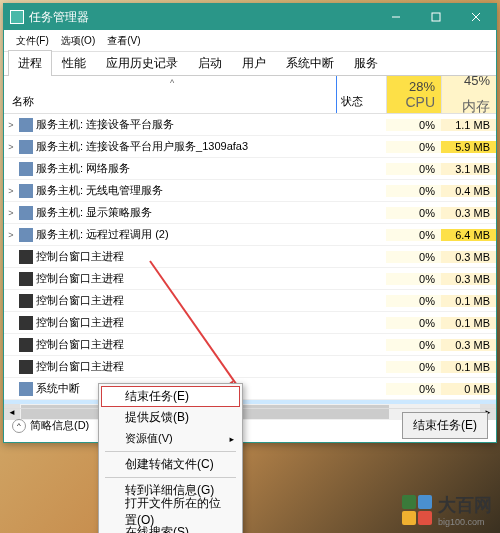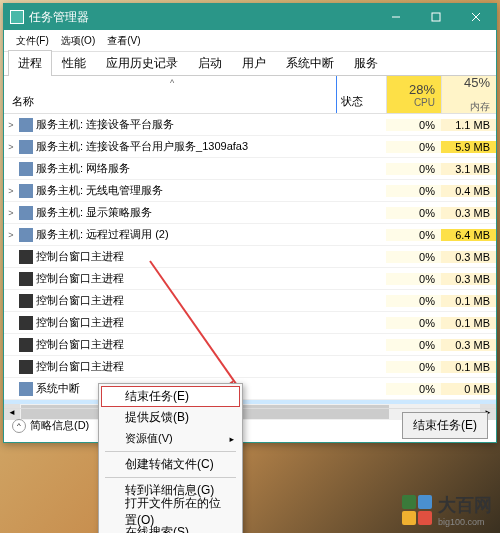--- a/index.html
+++ b/index.html
@@ -18,21 +18,21 @@
 .tab{padding:4px 9px;font-size:12px;border:1px solid transparent;border-bottom:none;position:relative;top:1px;}
 .tab.active{border-color:#ccc;background:#fff;}
 .colhead{height:38px;display:flex;border-bottom:1px solid #e0e0e0;}
 .ch-name{flex:1;display:flex;align-items:flex-end;padding:0 0 4px 8px;position:relative;}
 .ch-name .sortarrow{position:absolute;top:2px;left:50%;font-size:9px;color:#666;}
 .ch-status{width:50px;display:flex;align-items:flex-end;padding:0 0 4px 4px;border-left:1px solid #3b82f6;}
 .ch-cpu,.ch-mem{width:55px;display:flex;flex-direction:column;align-items:flex-end;justify-content:center;padding:2px 6px;border-left:1px solid #e0e0e0;}
 .ch-cpu{background:#fde047;}
 .ch-mem{background:#fff4c8;gap:10px;}
 .chpct{font-size:13px;color:#444;}
-.chlbl{font-size:10px;color:#666;}
+.chlbl{font-size:14px;color:#666;}
 .plist{height:290px;overflow:auto;}
 .prow{height:22px;display:flex;align-items:center;border-bottom:1px solid #f0f0f0;}
 .prow.sel{background:#cce8ff;}
 .pexpand{width:14px;text-align:center;color:#666;font-size:9px;}
 .picon{width:14px;height:14px;background:#888;margin:0 3px 0 1px;flex-shrink:0;}
 .picon.svc{background:#6a8db8;}
 .picon.con{background:#333;}
 .picon.dm{background:linear-gradient(45deg,#4a90d0,#ffd060);}
 .pname{flex:1;white-space:nowrap;overflow:hidden;text-overflow:ellipsis;}
 .pstatus{width:50px;}

